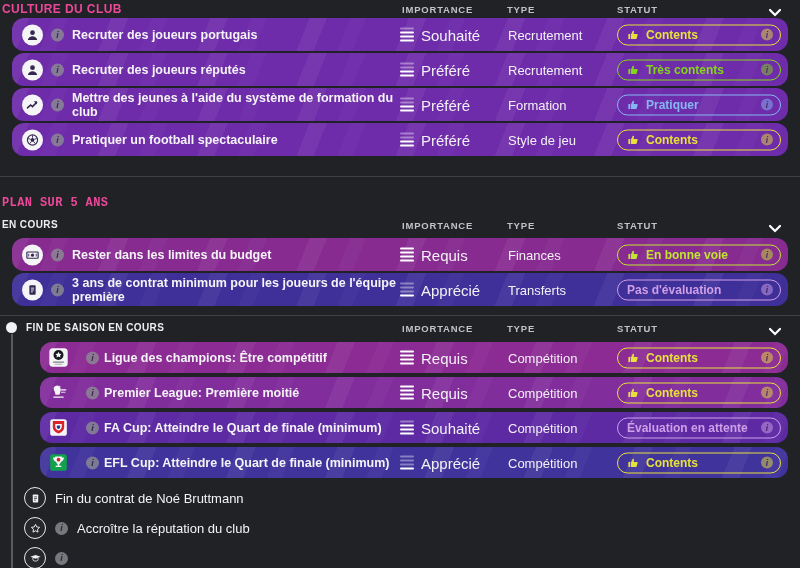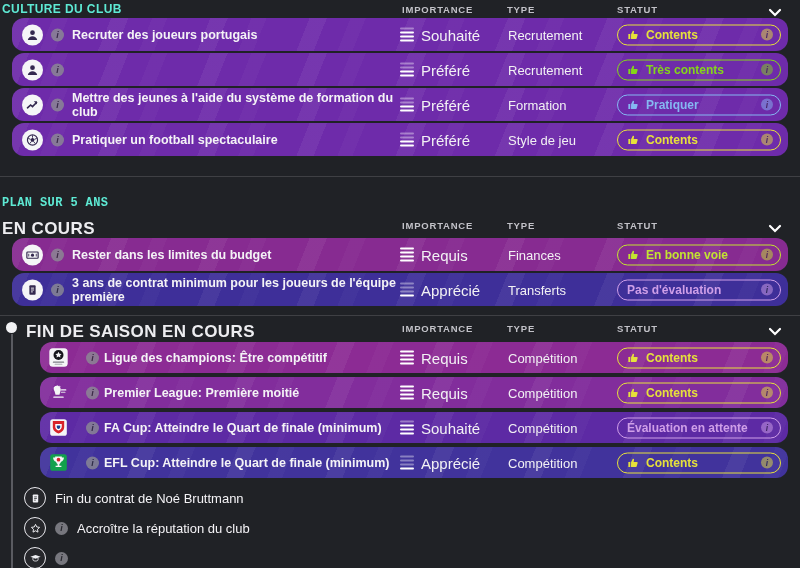--- a/index.html
+++ b/index.html
@@ -2,22 +2,22 @@
 <html><head>
 <meta charset="utf-8">
 <style>
   html,body{margin:0;padding:0;}
   body{
     width:800px;height:568px;position:relative;overflow:hidden;
     background:#202226;
     font-family:"Liberation Sans", sans-serif;
     -webkit-font-smoothing:antialiased;
   }
-  .sec-title{position:absolute;font-size:12px;font-weight:bold;letter-spacing:.4px;color:#5eead4;}
-  .sub-title{position:absolute;font-size:17px;font-weight:bold;letter-spacing:.4px;color:#ededf0;}
+  .sec-title{position:absolute;font-size:12px;font-weight:bold;letter-spacing:.4px;color:#ec4899;}
+  .sub-title{position:absolute;font-size:10px;font-weight:bold;letter-spacing:.4px;color:#ededf0;}
   .colhead{position:absolute;font-size:9.5px;font-weight:bold;letter-spacing:.8px;color:#c2c2c8;}
   .chev{position:absolute;width:14px;height:10px;cursor:pointer;}
   .divider{position:absolute;left:0;width:800px;height:1px;background:#3f4044;}
 
   .rows{position:absolute;left:12px;right:12px;--shift:0px;}
   #fin-rows{left:40px;--shift:-28px;}
 
   .goal-row{
     position:relative;height:33px;margin-bottom:2px;border-radius:12px;overflow:hidden;
     background-image:repeating-linear-gradient(112deg,
@@ -124,20 +124,21 @@
     <div class="goal-row" style="background-color: rgb(110, 43, 170);">
       <span class="ricon ">
         <svg viewBox="0 0 24 24">
           <circle cx="12" cy="8.3" r="3.8" fill="#33284f"></circle>
           <path d="M4.5 20c1-4.2 4-6.1 7.5-6.1s6.5 1.9 7.5 6.1z" fill="#33284f"></path>
         </svg>
       </span>
       <span class="rinfo">
         <span class="info-dot">i</span>
       </span>
+      <span class="rlabel">Recruter des joueurs réputés</span>
       <span class="cell-imp">
         <span class="bars">
           <i class="dim"></i>
           <i class="dim"></i>
           <i class=""></i>
           <i class=""></i>
         </span>
         <span class="implabel">Préféré</span>
       </span>
       <span class="cell-type">Recrutement</span>

